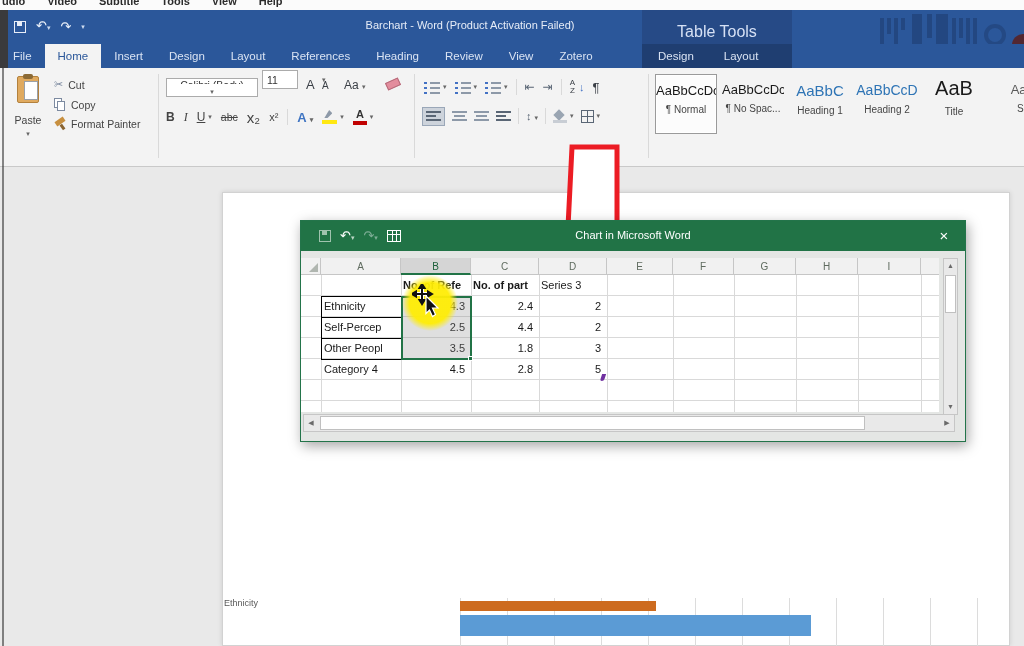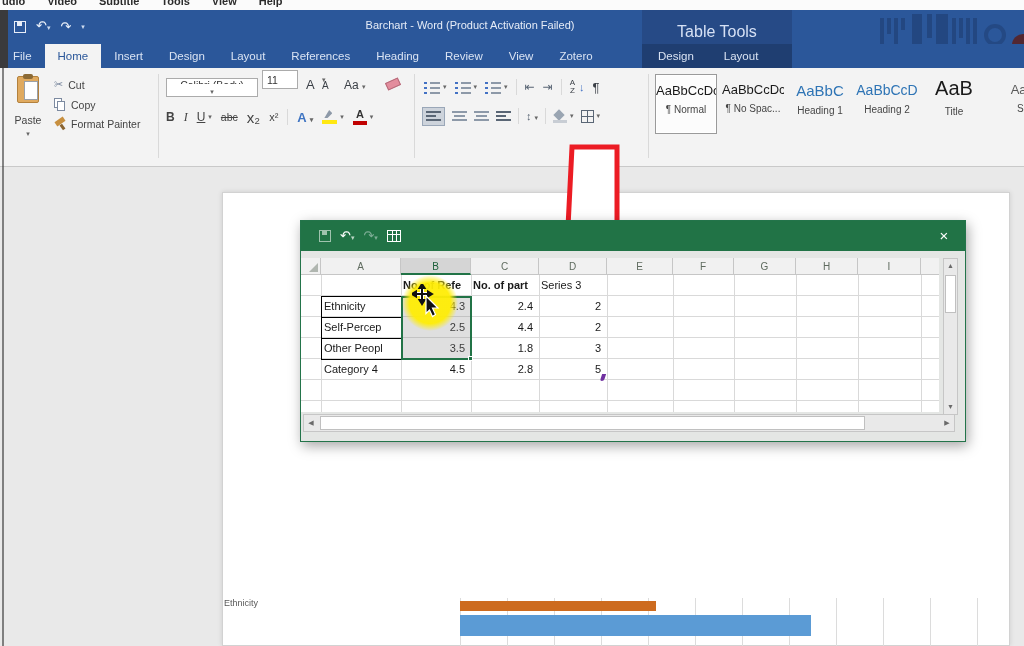--- a/index.html
+++ b/index.html
@@ -392,20 +392,21 @@
   <div class="xl">
     <div class="xl-title">
       <div class="xl-qat">
         <span class="sav" style="border-color:#9fc3ae;">
             <i style="background:#9fc3ae;"></i>
           </span>
         <span><span>↶</span><span class="dd" style="color:#bcd7c6;">▾</span></span>
         <span class="dim"><span>↷</span><span class="dd" style="color:#7fae97;">▾</span></span>
         <span class="xl-grid-ic"></span>
       </div>
+      <div class="t">Chart in Microsoft Word</div>
       <div class="xl-close">×</div>
     </div>
 
     <div class="xl-body">
 
       <div class="colhdr">
         <span class="corner" style="width:20px;">
             <i></i>
           </span>
         <span style="width:80px;">A</span>

